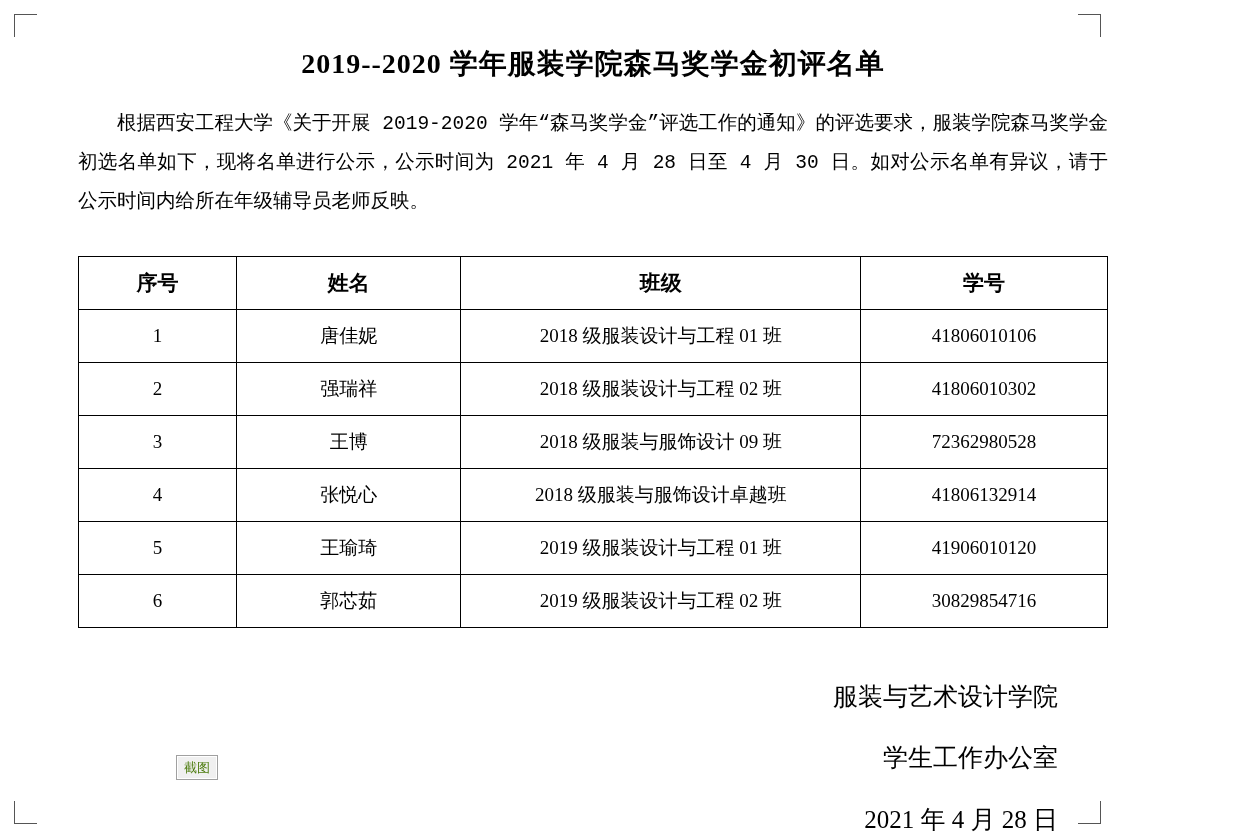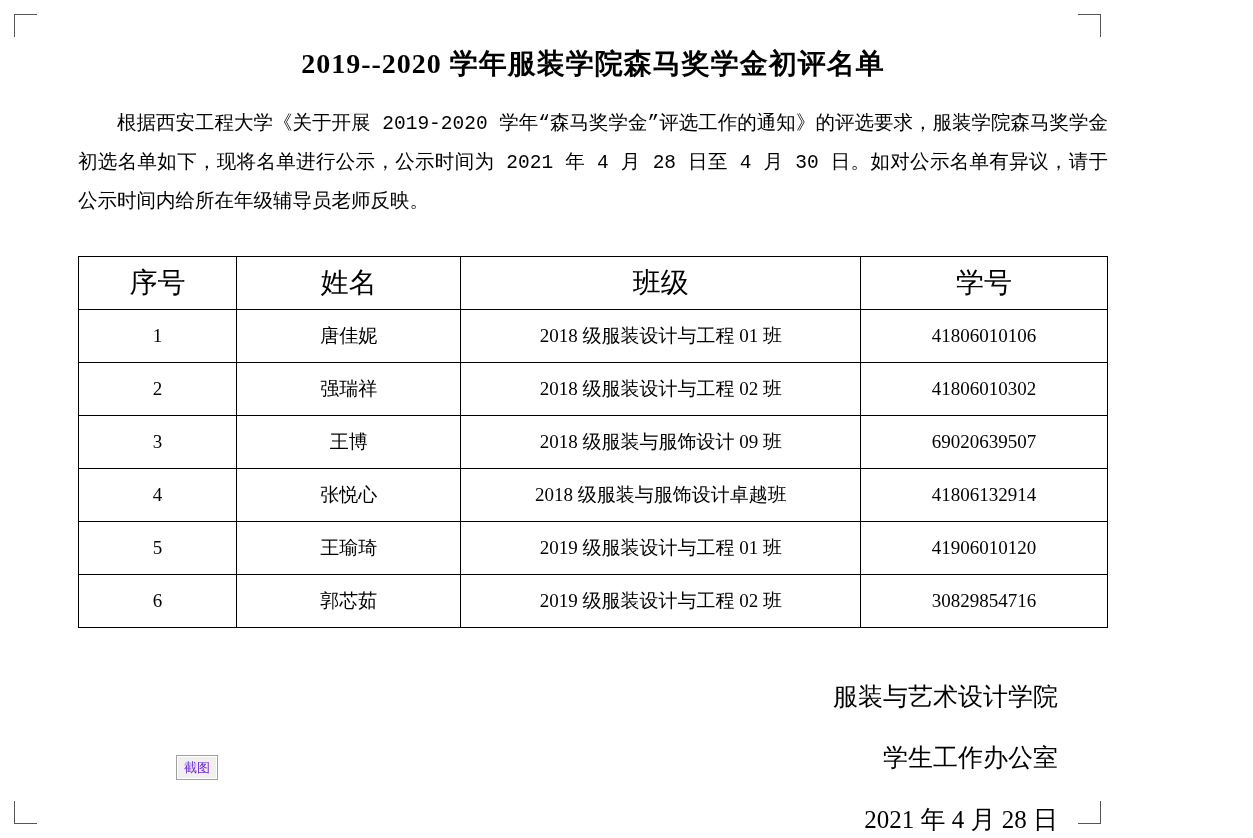--- a/index.html
+++ b/index.html
@@ -66,22 +66,22 @@
   }
   table.list th, table.list td {
     border: 1px solid #000000;
     text-align: center;
     font-size: 19px;
     height: 52px;
     vertical-align: middle;
     padding: 0 4px;
   }
   table.list th {
-    font-weight: normal;
-    font-size: 28px;
+    font-weight: bold;
+    font-size: 21px;
     margin-left: 48px;
   }
   col.c-idx { width: 128px; }
   col.c-name { width: 182px; }
   col.c-class { width: 324px; }
   col.c-sid { width: 200px; }
 
   .sign {
     margin-top: 38px;
     text-align: right;
@@ -94,21 +94,21 @@
   .screenshot-tag {
     position: absolute;
     left: 176px;
     top: 755px;
     border: 1px solid #a0a0a0;
     background: #f0f0f0;
     font-family: "Liberation Sans", sans-serif;
     font-size: 13px;
     line-height: 1;
     padding: 5px 7px;
-    color: #6d28d9;
+    color: #4d7c0f;
     box-shadow: 0 0 0 1px #ffffff inset;
   }
 </style>
 </head>
 <body>
 
 <div class="page">
 
   <div class="crop tl"></div>
   <div class="crop tr"></div>
@@ -146,21 +146,21 @@
         <tr>
           <td>2</td>
           <td>强瑞祥</td>
           <td>2018 级服装设计与工程 02 班</td>
           <td>41806010302</td>
         </tr>
         <tr>
           <td>3</td>
           <td>王博</td>
           <td>2018 级服装与服饰设计 09 班</td>
-          <td>69020639507</td>
+          <td>72362980528</td>
         </tr>
         <tr>
           <td>4</td>
           <td>张悦心</td>
           <td>2018 级服装与服饰设计卓越班</td>
           <td>41806132914</td>
         </tr>
         <tr>
           <td>5</td>
           <td>王瑜琦</td>

